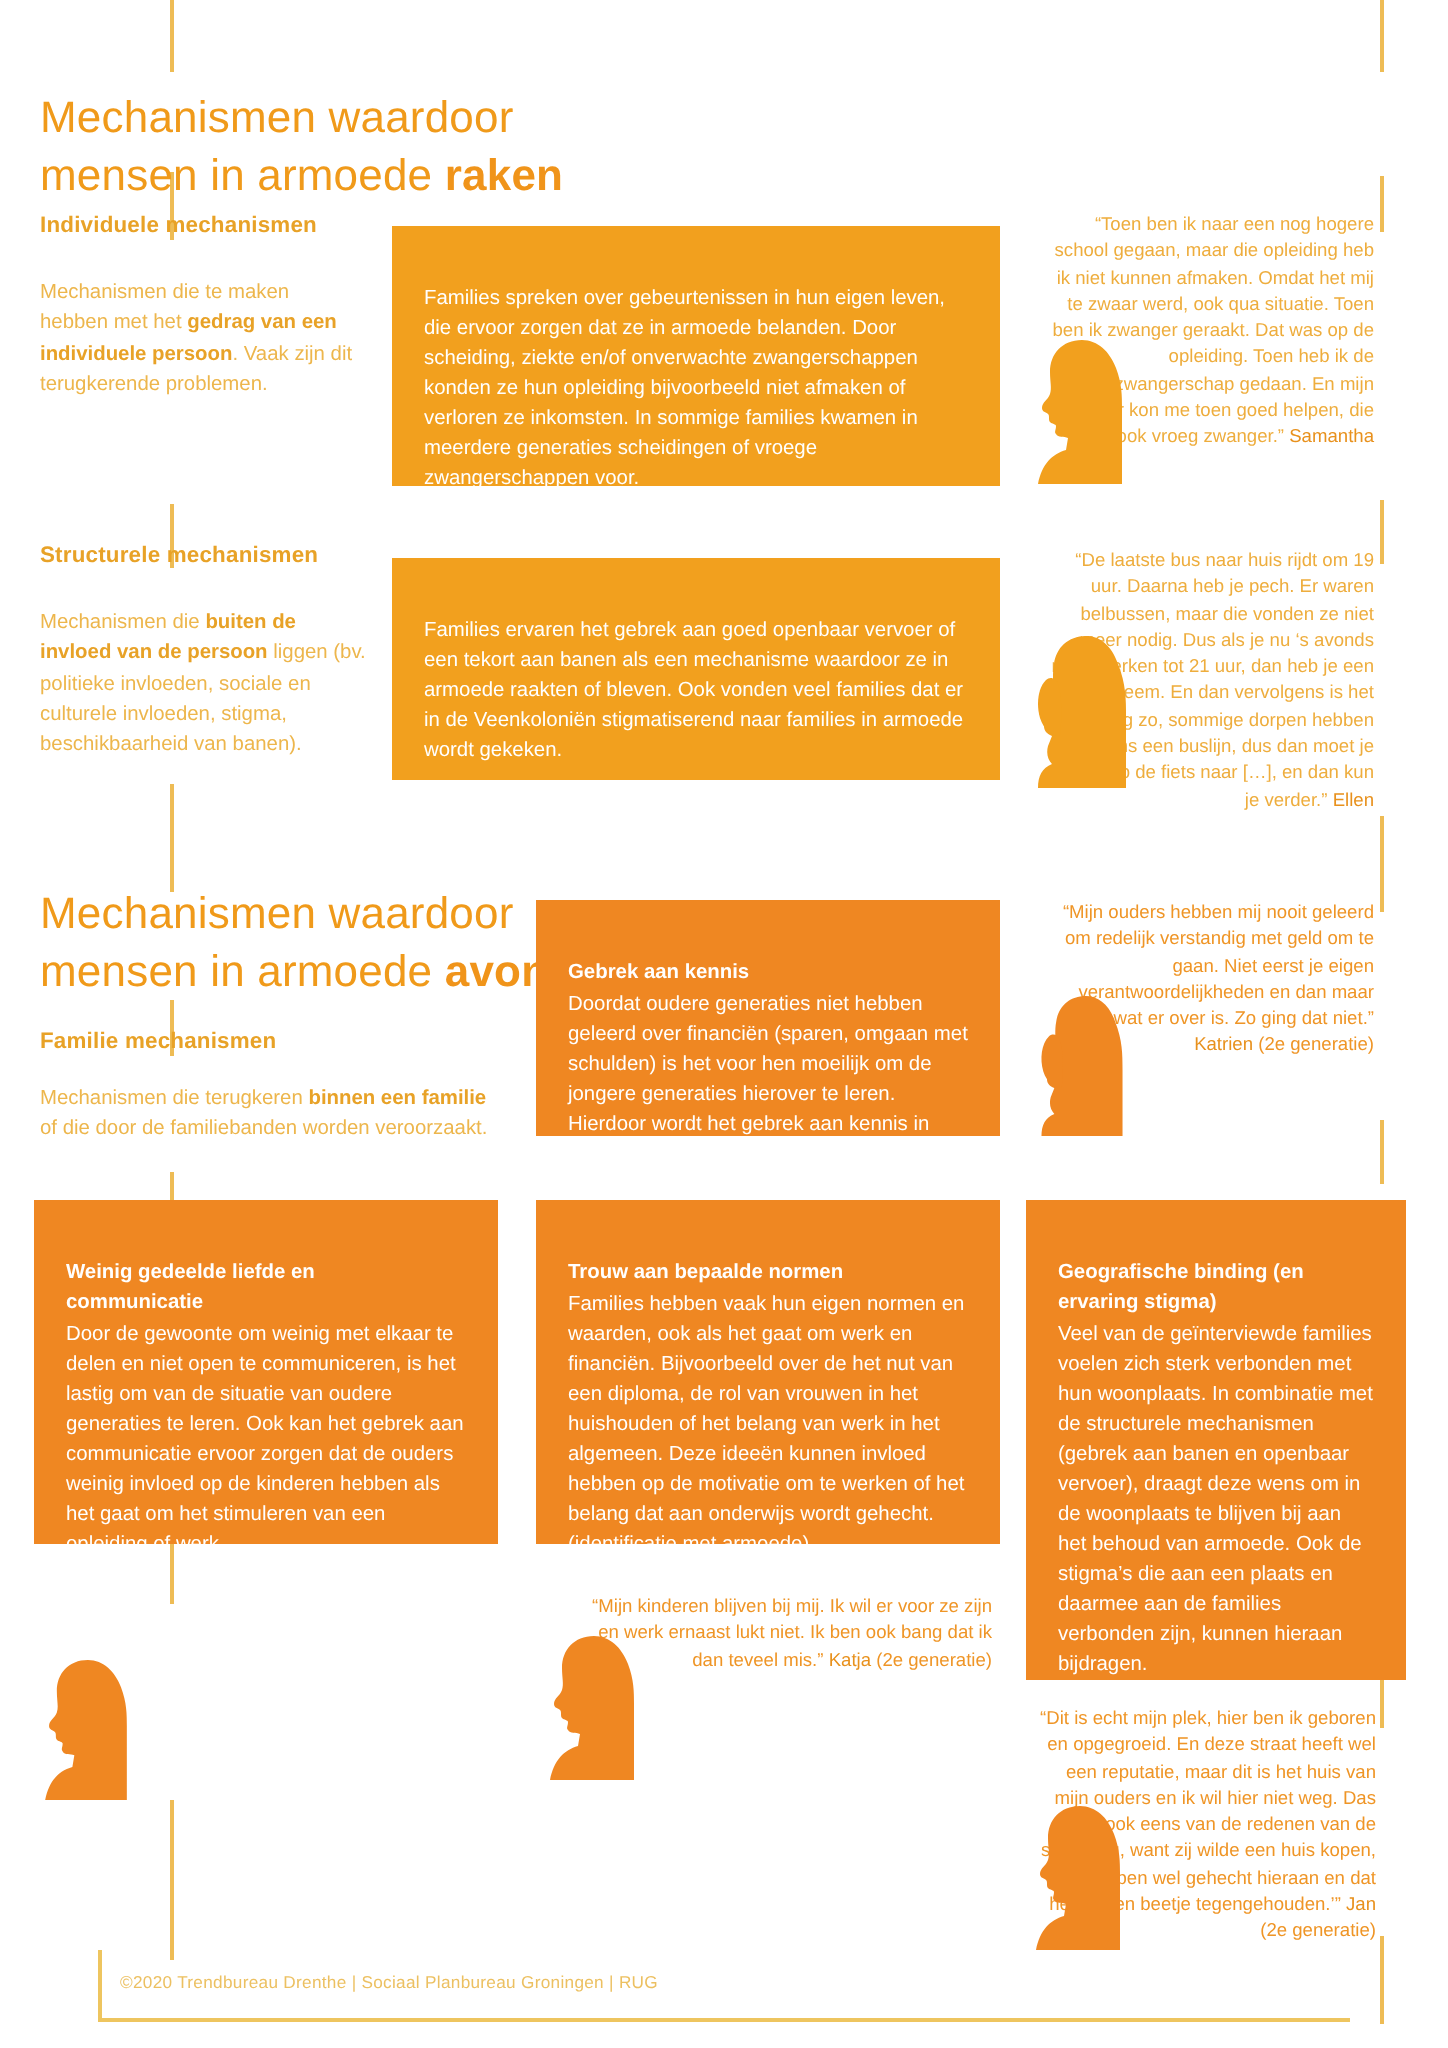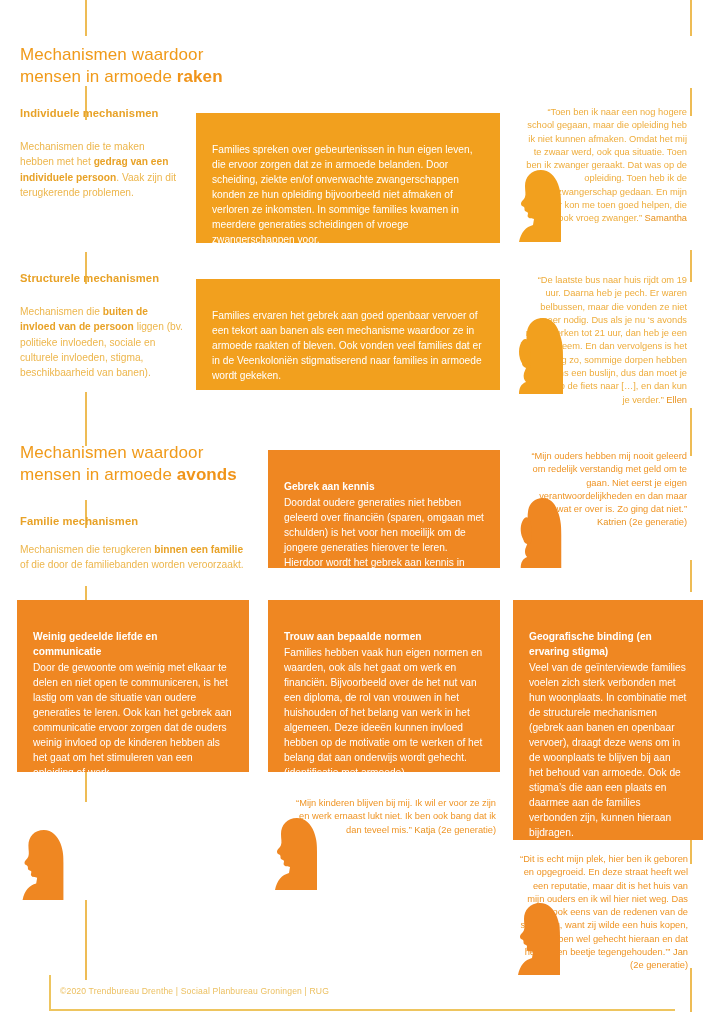--- a/index.html
+++ b/index.html
@@ -9,21 +9,21 @@
     color:#e8a83a;position:relative;overflow:hidden;
   }
   .page{position:relative;width:724px;height:1024px;}
 
   
   .vrule{position:absolute;width:2px;background:#eebc55;}
   .vrule.right{background:#eebc55;}
 
   
   .sec-title{
-    position:absolute;font-size:17px;line-height:1.32;
+    position:absolute;font-size:22px;line-height:1.32;
     color:#f09a1a;font-weight:400;letter-spacing:.1px;
   }
   .sec-title b{font-weight:700;color:#f0941a;}
 
   .sub-title{
     position:absolute;font-size:11.2px;font-weight:700;color:#e8a227;
     letter-spacing:.1px;
   }
   .sub-body{
     position:absolute;font-size:10.2px;line-height:1.5;color:#edb64c;

